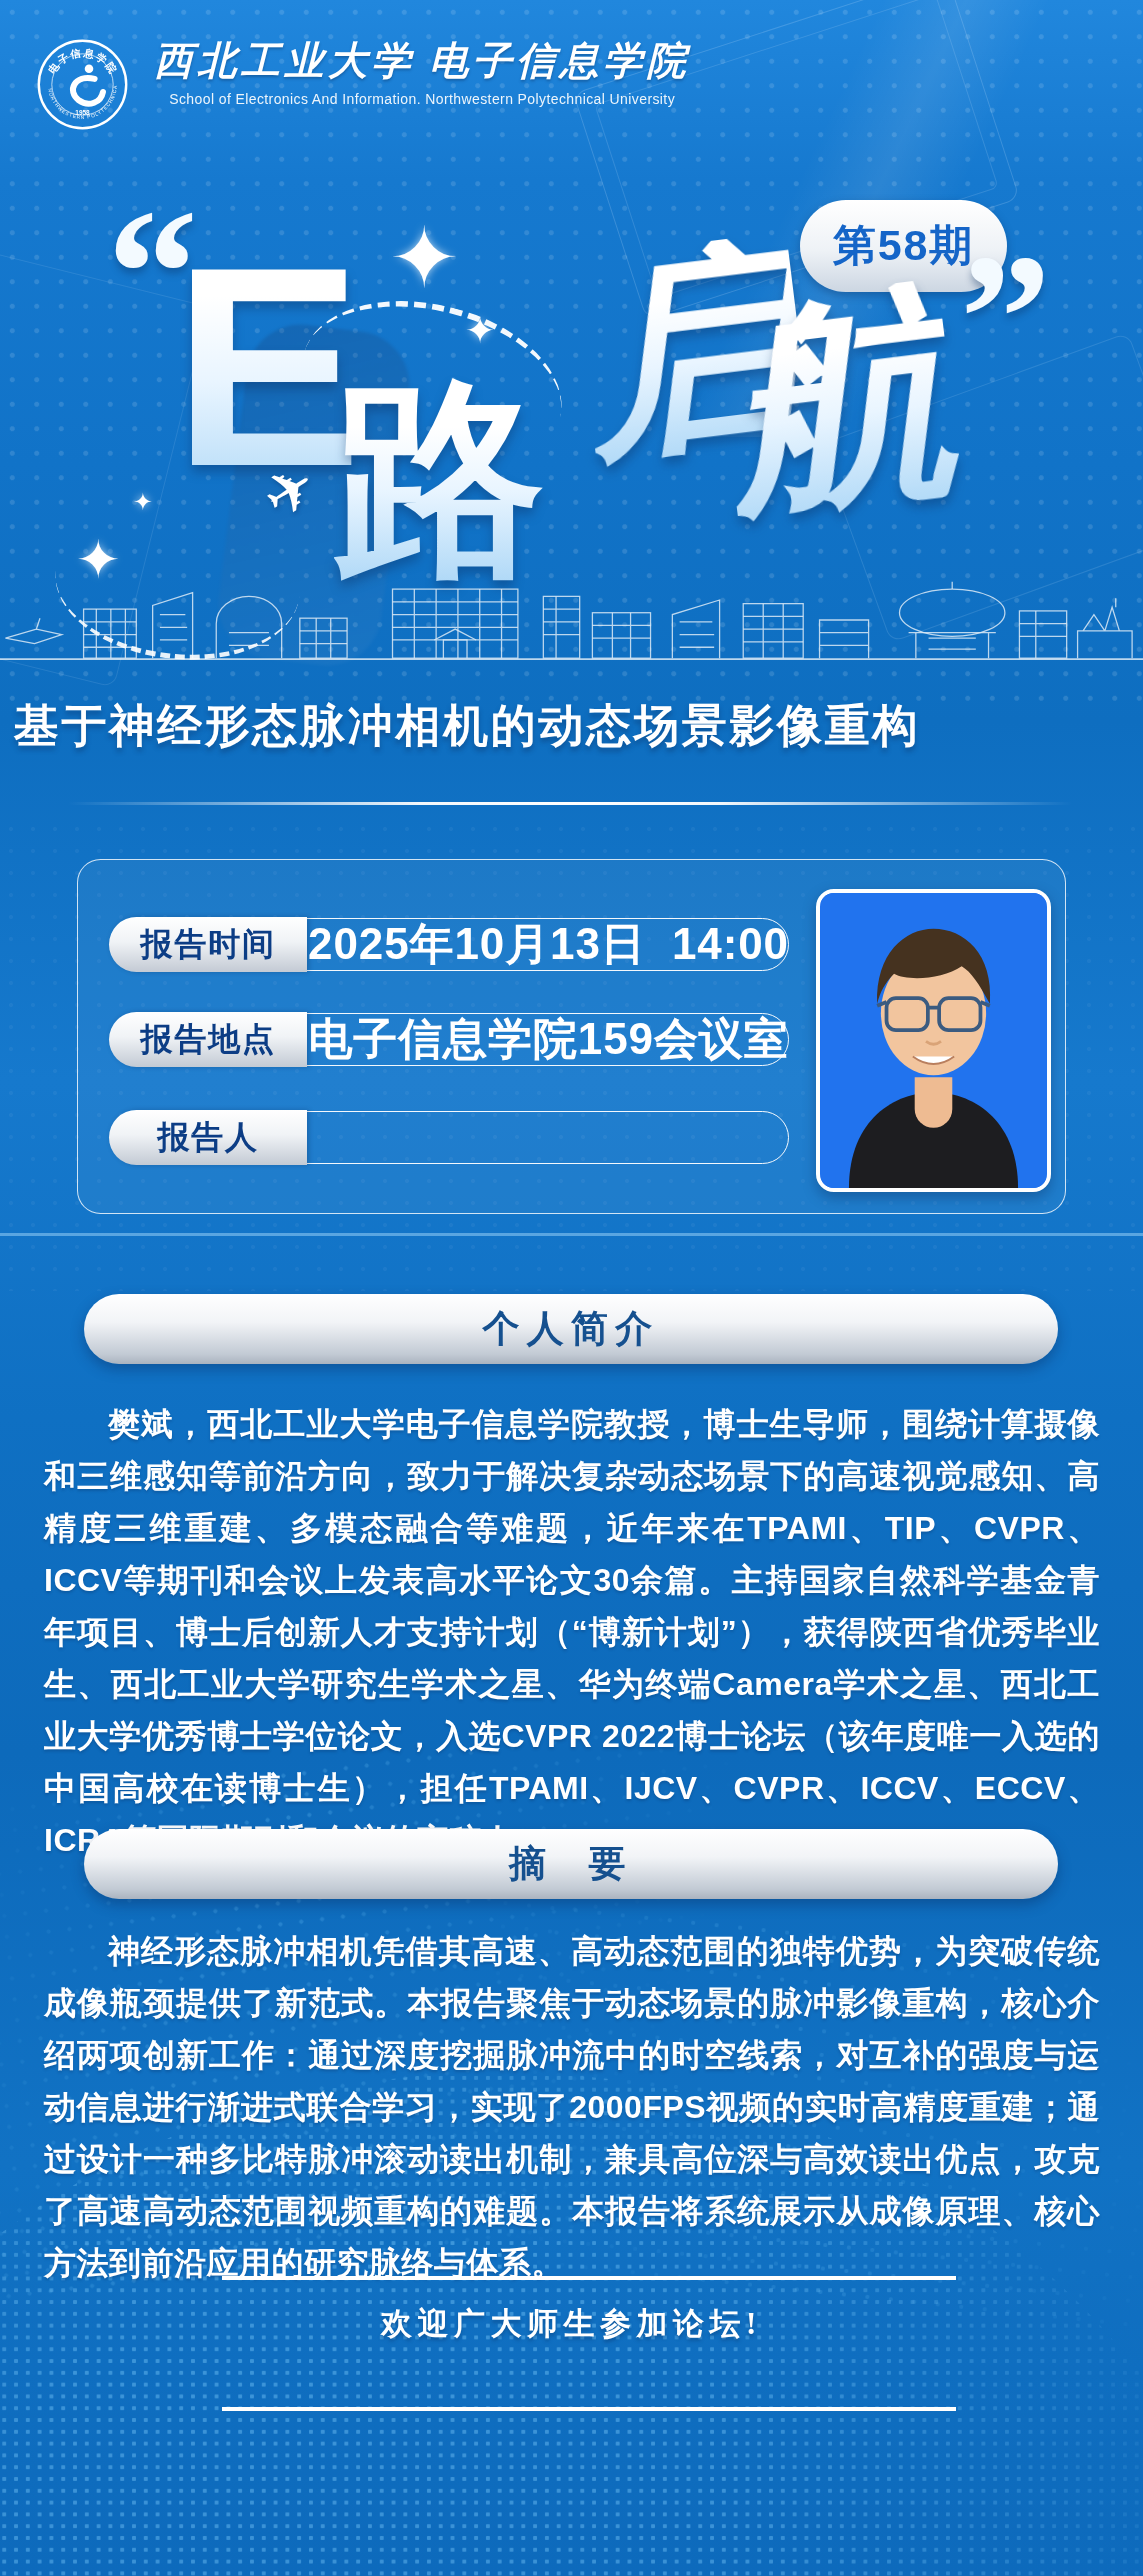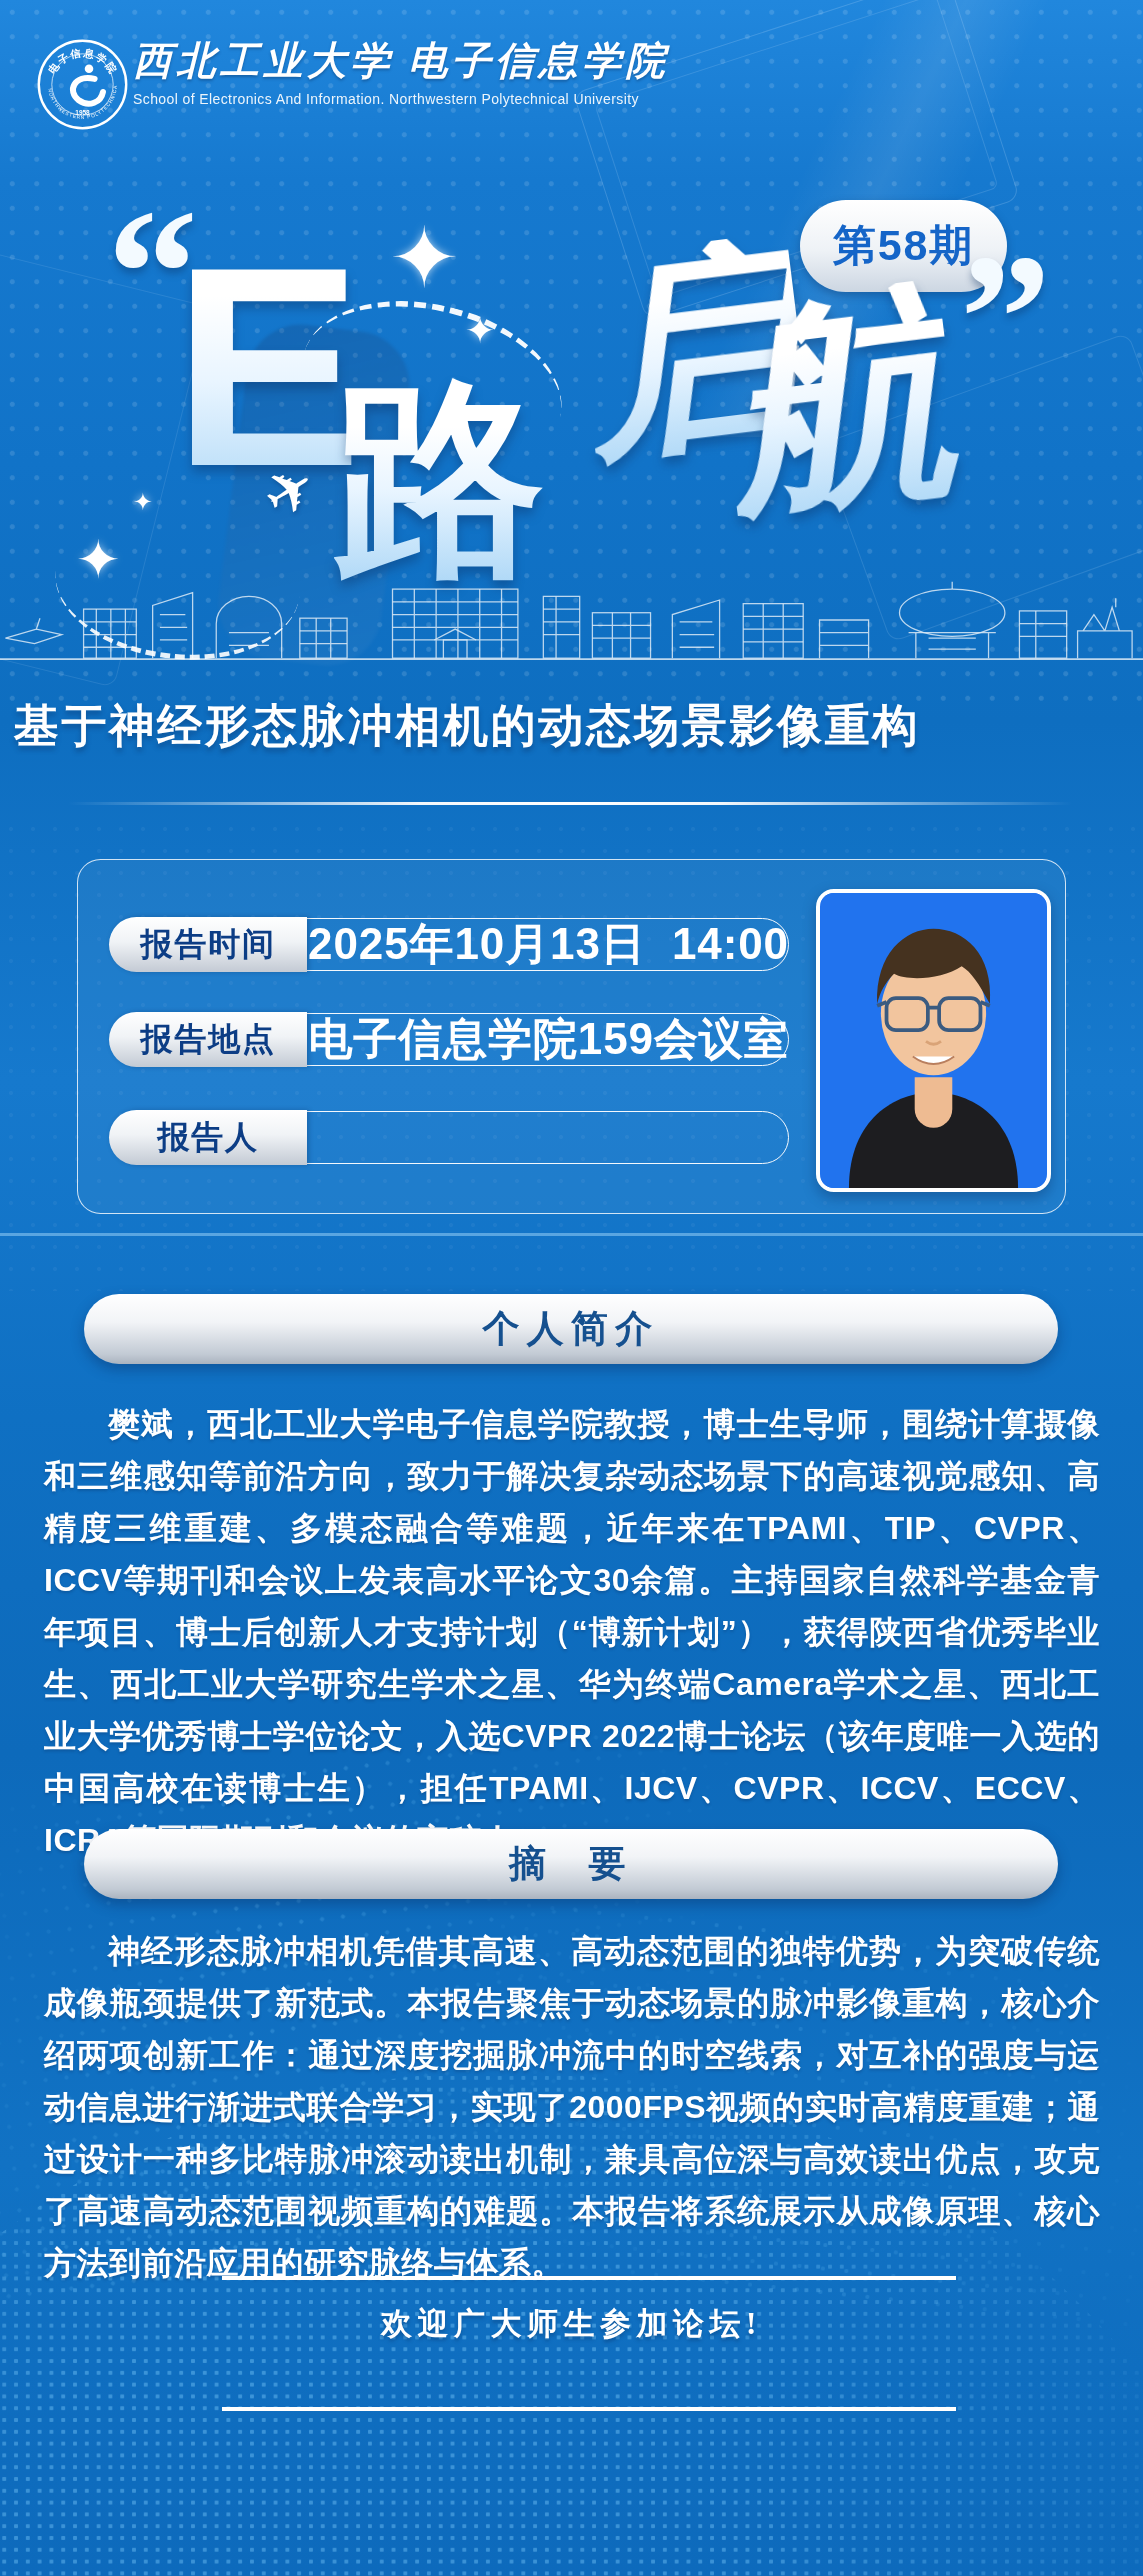--- a/index.html
+++ b/index.html
@@ -38,21 +38,21 @@
   .globe{left:-273px;top:2072px;width:1545px;height:1363px;border-radius:50%;
     background-image:radial-gradient(rgba(120,200,250,.42) 2px,transparent 2.5px);
     background-size:11.8px 11.8px;
     -webkit-mask-image:radial-gradient(circle at 42% 38%,#000 30%,rgba(0,0,0,.5) 55%,transparent 72%);
     mask-image:radial-gradient(circle at 42% 38%,#000 30%,rgba(0,0,0,.5) 55%,transparent 72%);}
   .seam{left:0;top:1233px;width:1143px;height:2.7px;background:rgba(150,205,245,.55);}
 
   
   .logo-row{position:absolute;left:36px;top:38px;display:flex;align-items:flex-start;}
   .seal{width:93px;height:93px;flex:0 0 auto;}
-  .logo-text{margin-left:4px;color:#fff;}
+  .logo-text{margin-left:25px;color:#fff;text-align:center;}
   .uni-title{font-family:"Liberation Serif",serif;font-style:italic;font-weight:700;
     font-size:39px;letter-spacing:4.5px;line-height:1.1;margin-top:1.8px;
     text-shadow:0 1.8px 2.7px rgba(10,50,100,.4);}
   .uni-sub{font-size:14px;letter-spacing:0.4px;color:rgba(255,255,255,.92);margin-top:8.2px;}
 
   
   .badge{position:absolute;left:800px;top:200px;padding:17px 33px;border-radius:908px;
     background:linear-gradient(180deg,#ffffff 0%,#eef2f6 55%,#ccd6e2 100%);
     color:#1565c8;font-weight:900;font-size:43px;letter-spacing:1.8px;
     box-shadow:0 3.6px 9px rgba(8,40,90,.35);}

